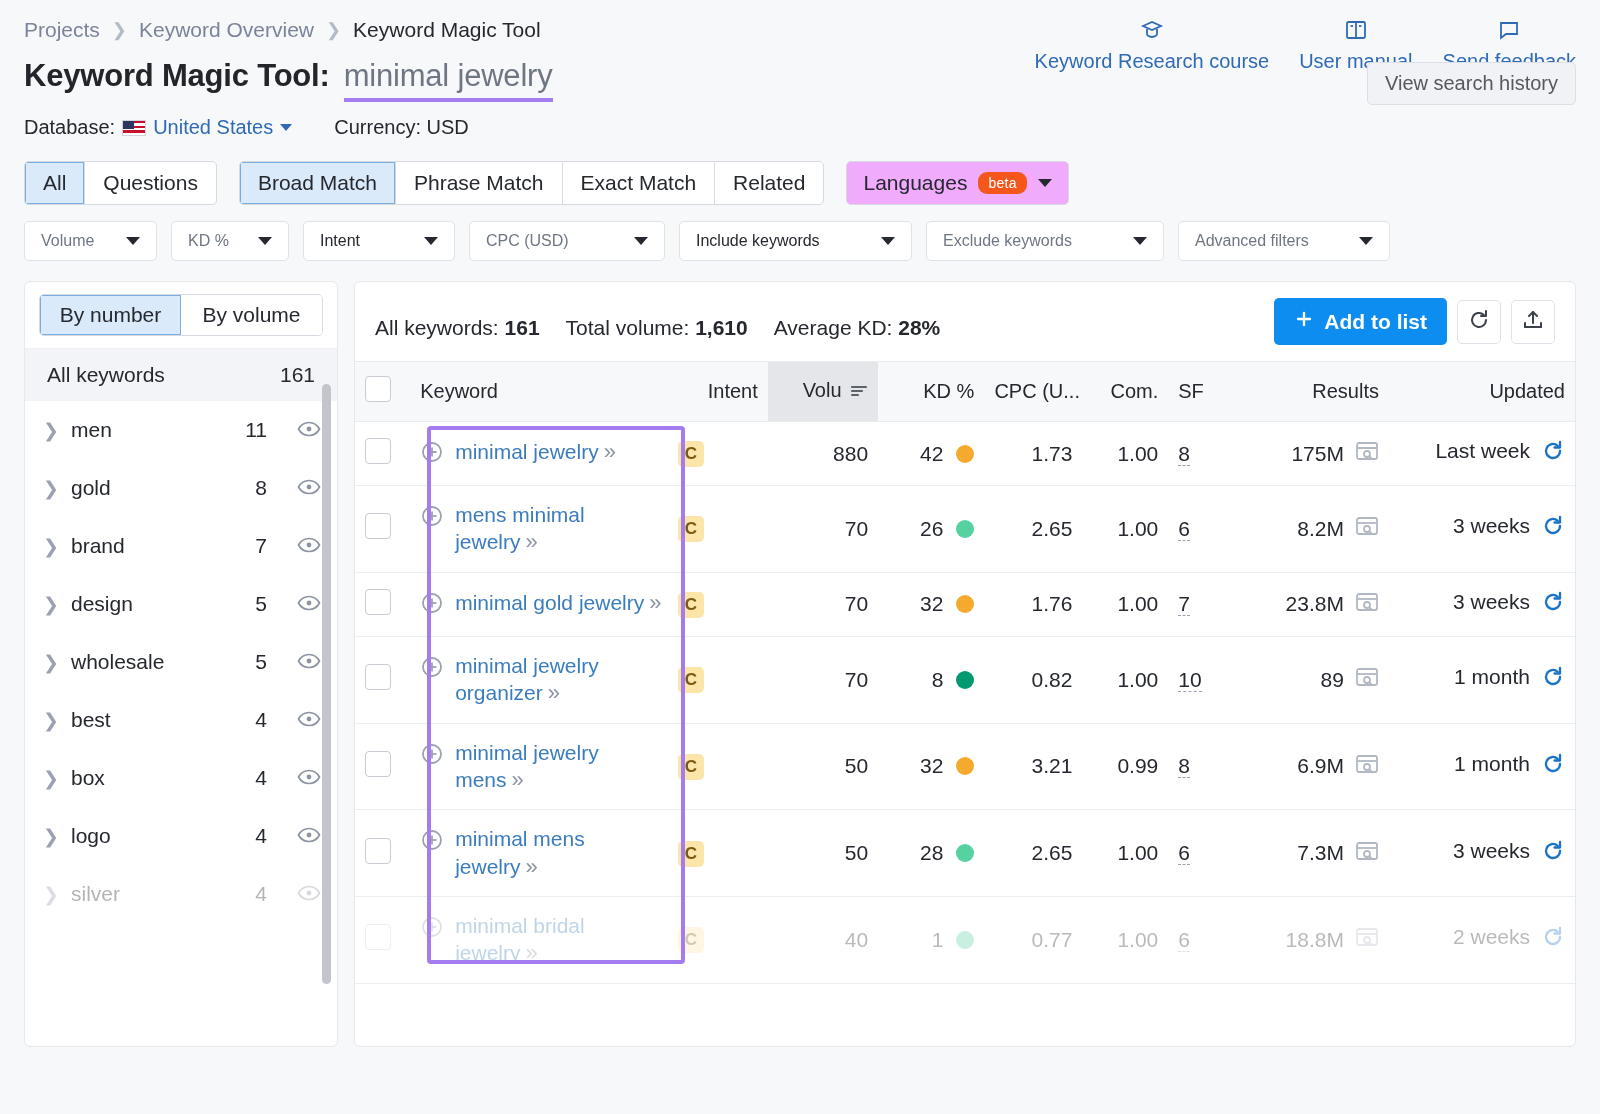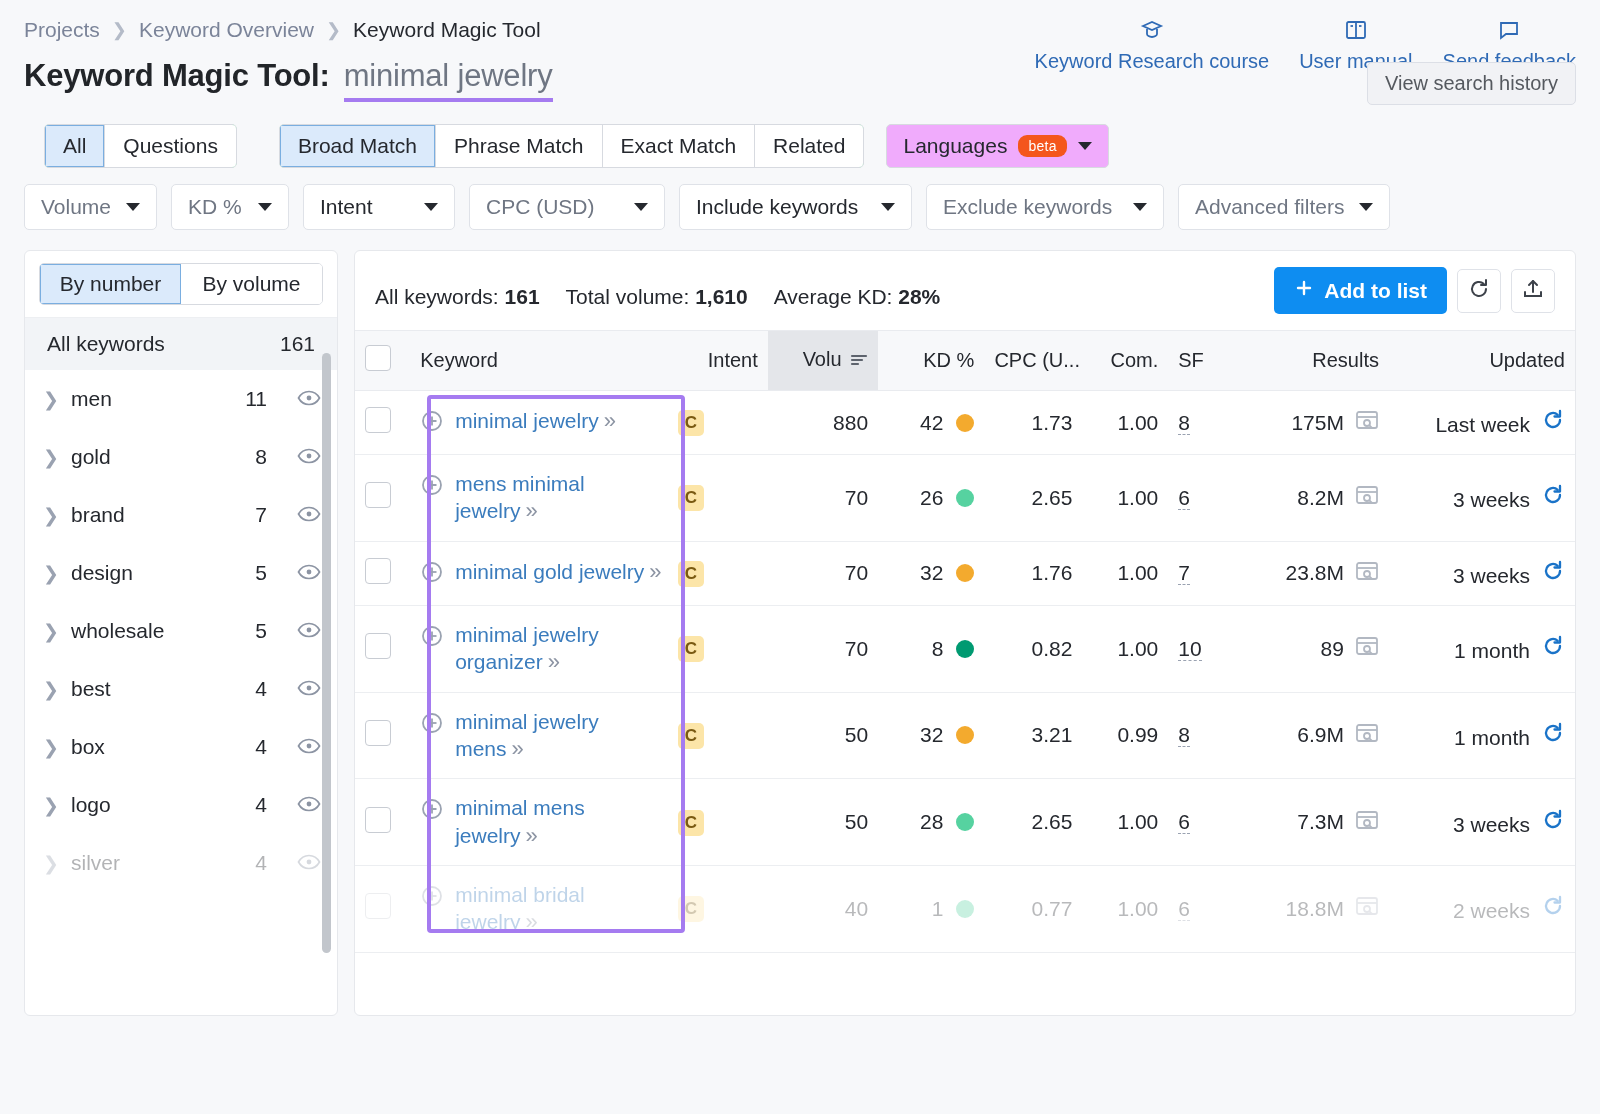--- a/index.html
+++ b/index.html
@@ -51,21 +51,21 @@
   .history-btn {
     position: absolute; top: 62px; right: 24px;
     background: #f1f2f5; border: 1px solid #dcdfe6; border-radius: 5px;
     padding: 9px 17px; font-size: 20px; color: #55595f; cursor: pointer;
   }
 
   
   .filters { padding: 22px 24px 0 24px; }
   .filter-row1 { display: flex; align-items: center; gap: 22px; }
   .seg {
-    display: flex; background: #86efac; border: 1px solid #d7dae0; border-radius: 5px; overflow: hidden; margin-left: 20px;
+    display: flex; background: #86efac; border: 1px solid #d7dae0; border-radius: 5px; overflow: hidden;
   }
   .seg-btn {
     padding: 9px 18px; font-size: 21px; color: #25282e; background: #fff;
     border-right: 1px solid #d7dae0; cursor: pointer; white-space: nowrap;
   }
   .seg-btn:last-child { border-right: none; }
   .seg-btn.active { background: #dbeafb; box-shadow: inset 0 0 0 1px #7aaee0; }
   .pill {
     display: flex; align-items: center; gap: 11px;
     background: #f0abfc; border: 1px solid #d7dae0; border-radius: 5px;
@@ -73,21 +73,21 @@
   }
   .beta {
     background: #f4561c; color: #fff; font-size: 14px; font-weight: normal;
     border-radius: 9px; padding: 3px 10px; letter-spacing: 0.3px;
   }
 
   .filter-row2 { display: flex; align-items: center; gap: 14px; margin-top: 16px; }
   .fpill {
     display: flex; align-items: center; justify-content: space-between; gap: 13px;
     background: #fff; border: 1px solid #dfe2e8; border-radius: 5px;
-    padding: 10px 16px; font-size: 21px; color: #6f7683; cursor: pointer;
+    padding: 10px 16px; font-size: 16px; color: #6f7683; cursor: pointer;
   }
   .fpill.dark { color: #25282e; }
   .chev { display: inline-block; width: 0; height: 0;
     border-left: 7px solid transparent; border-right: 7px solid transparent;
     border-top: 8px solid #25282e; }
 
   
   .body { display: flex; gap: 16px; padding: 20px 24px 0 24px; }
 
   
@@ -179,21 +179,21 @@
   .dbl { color: #8c94a3; letter-spacing: -2px; font-size: 22px; margin-left: 5px; }
   .intent-badge {
     display: inline-flex; align-items: center; justify-content: center;
     width: 26px; height: 26px; border-radius: 5px; background: #fce5a8;
     color: #7a5a12; font-size: 17px; font-weight: bold;
   }
   .kd-cell { display: flex; align-items: center; justify-content: flex-end; gap: 13px; }
   .dot { width: 18px; height: 18px; border-radius: 50%; flex: none; }
   .sf-val { border-bottom: 1px dashed #9aa2b1; cursor: pointer; }
   .res-cell { display: flex; align-items: center; justify-content: flex-end; gap: 11px; }
-  .upd-cell { display: flex; align-items: flex-end; justify-content: flex-end; gap: 11px; }
+  .upd-cell { display: flex; align-items: flex-start; justify-content: flex-end; gap: 11px; }
 
   
   .hl-box {
     position: absolute; left: 72px; top: 65px; width: 258px; height: 538px;
     border: 4px solid #a57bf0; border-radius: 4px; pointer-events: none; z-index: 5;
   }
   .tbl-wrap { position: relative; }
 </style>
 </head>
 <body>
@@ -205,20 +205,31 @@
     <span class="bc-link">Keyword Overview</span>
     <span class="bc-sep">❯</span>
     <span class="bc-current">Keyword Magic Tool</span>
   </div>
 
   <div class="title-row">
     <span class="title-main">Keyword Magic Tool:</span>
     <span class="title-kw">minimal jewelry</span>
   </div>
 
+  <div class="meta-row">
+    <div class="meta-item">
+      <span>Database:</span>
+      <span class="flag"></span>
+      <span class="db-link">United States</span>
+      <span class="caret" style="color:#2f6ab5"></span>
+    </div>
+    <div class="meta-item">
+      <span>Currency: USD</span>
+    </div>
+  </div>
 
   <div class="header-links">
     <div class="hl">
       <span>
         <svg width="24" height="24" viewBox="0 0 24 24" fill="none" stroke="#2f6ab5" stroke-width="1.8">
           <path d="M3 8l9-4 9 4-9 4-9-4z"></path>
             <path d="M7 11v5c0 1.5 2.3 3 5 3s5-1.5 5-3v-5"></path>
         </svg>
       </span>
       <span>Keyword Research course</span>

